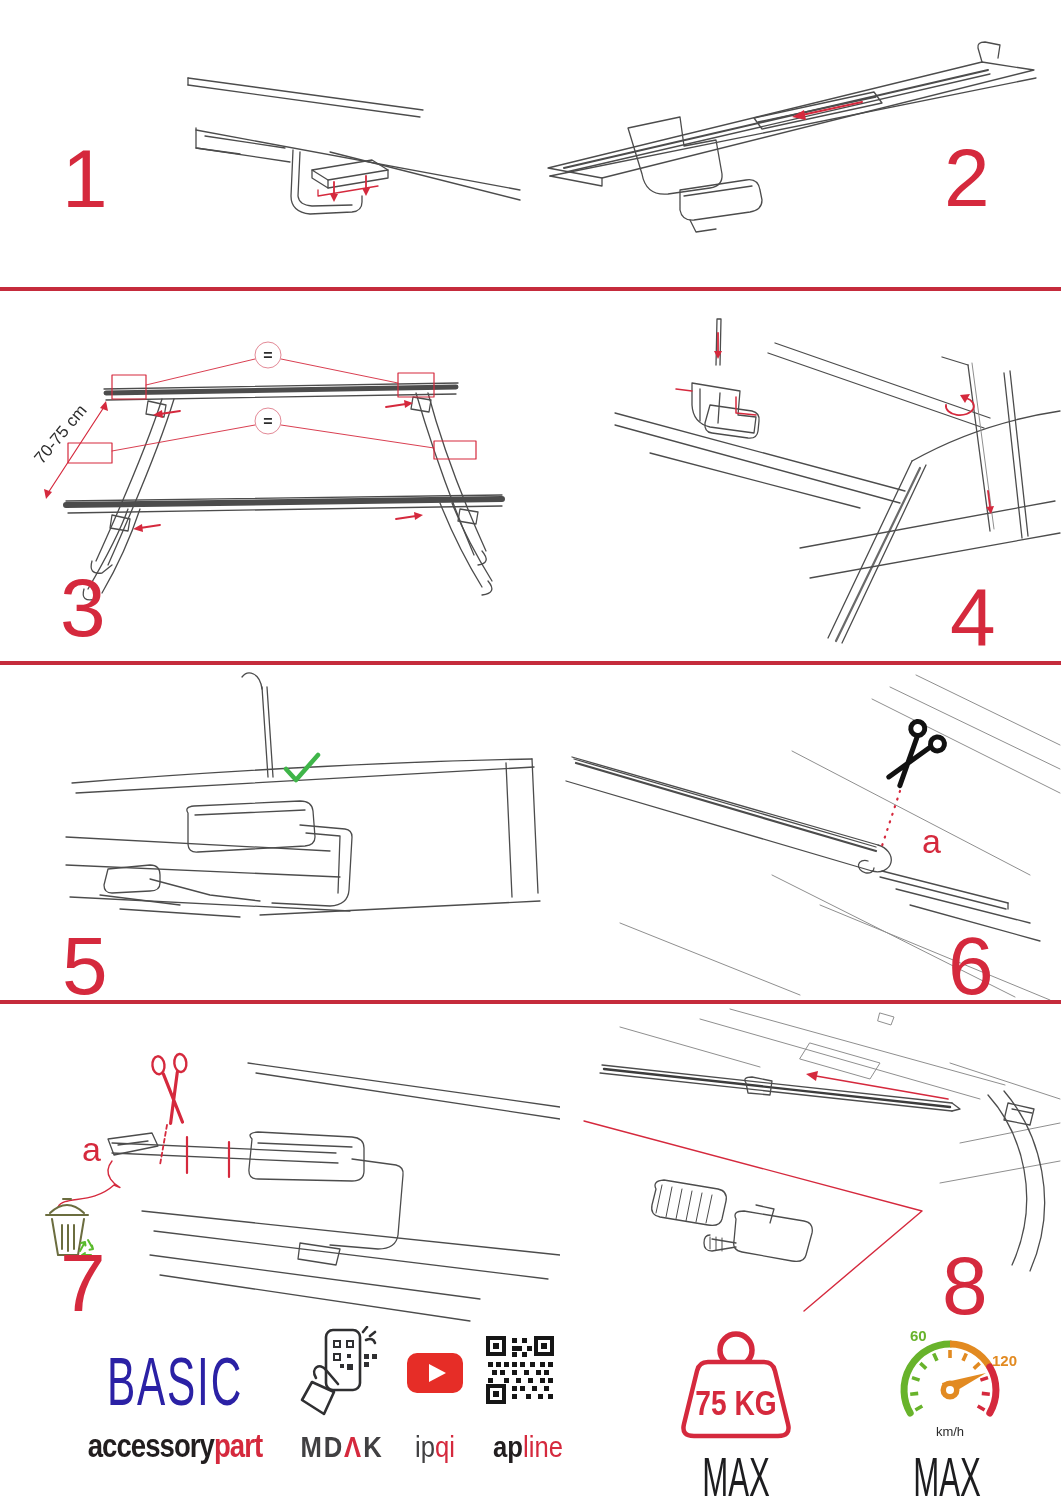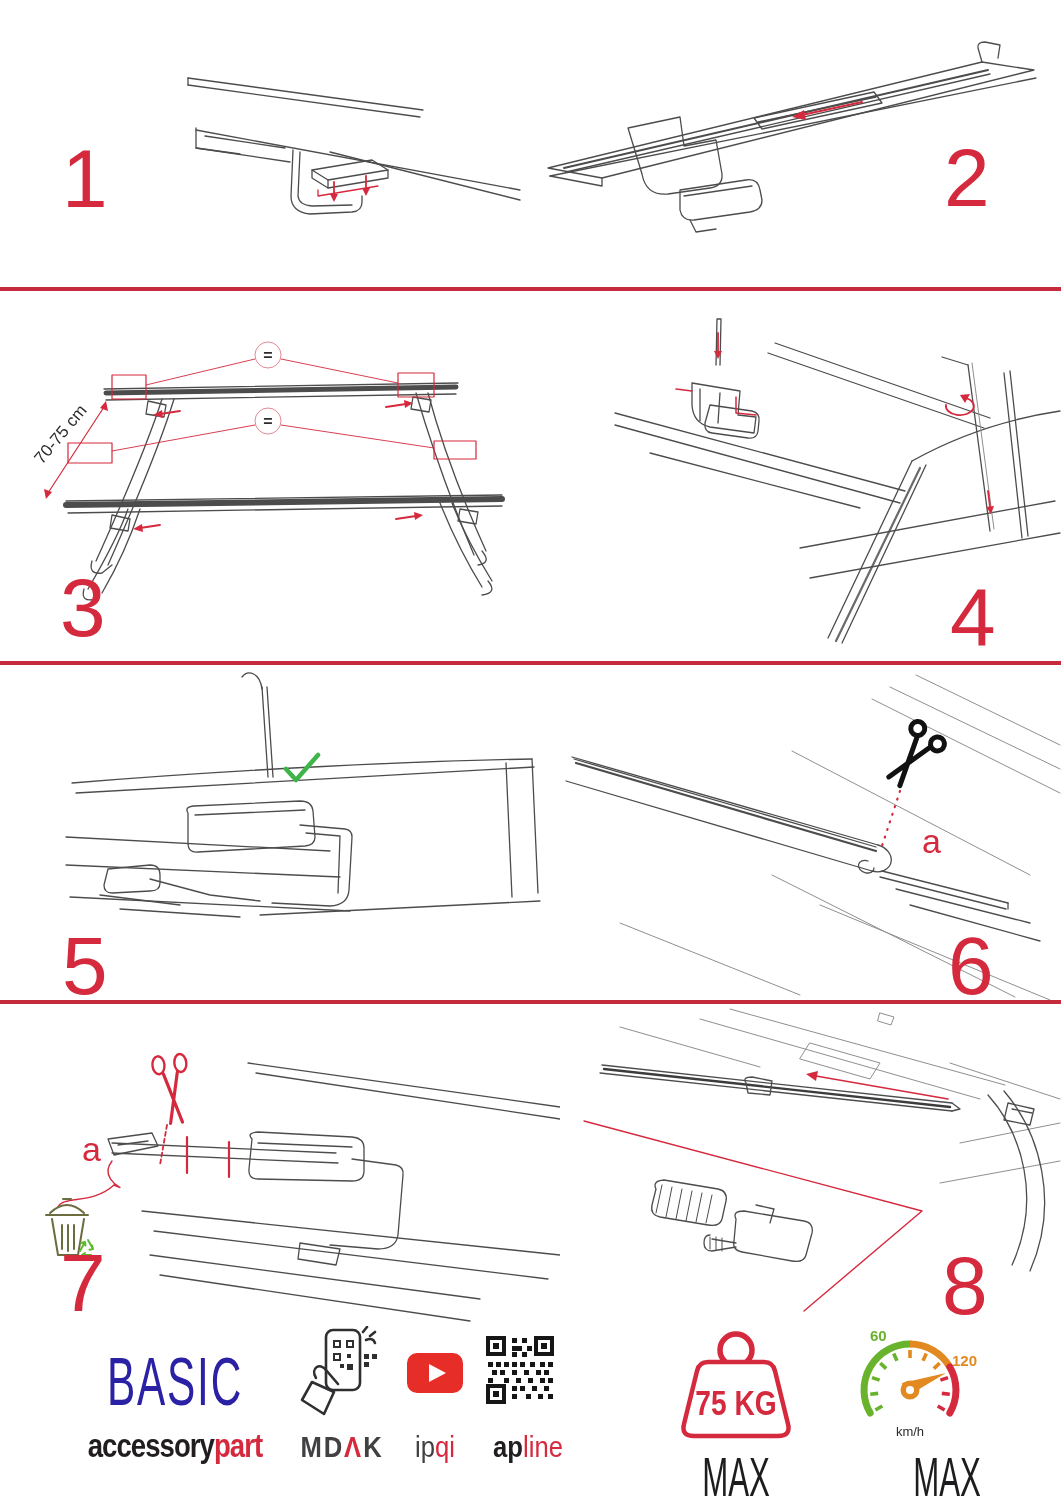--- a/index.html
+++ b/index.html
@@ -477,21 +477,21 @@
 
   <div class="panel" style="left:660px;top:1326px;text-align:right;">
     <svg width="152" height="118" viewBox="0 0 152 118">
       <circle cx="76" cy="24" r="16" fill="none" stroke="#d5293d" stroke-width="5.5"></circle>
       <path d="M48 36 H104 Q113 36 115 45 L128 98 Q131 110 118 110 H34 Q21 110 24 98 L37 45 Q39 36 48 36 Z" fill="#ffffff" stroke="#d5293d" stroke-width="4.5" stroke-linejoin="round"></path>
       <text transform="scale(0.88,1.1)" x="86.4" y="81" text-anchor="middle" font-size="32" font-weight="600" class="svgtxt-red">75 KG</text>
     </svg>
   </div>
   <div class="max-label" style="left:660px;width:152px;">MAX</div>
 
-  <div class="panel" style="left:840px;top:1326px;">
+  <div class="panel" style="left:880px;top:1326px;">
     <svg width="150" height="118" viewBox="0 0 150 118">
       <path d="M30.2 87 A46 46 0 0 1 70 18" fill="none" stroke="#68b32b" stroke-width="7" stroke-linecap="round"></path>
       <path d="M70 18 A46 46 0 0 1 109.8 41" fill="none" stroke="#e28a21" stroke-width="7"></path>
       <path d="M109.8 41 A46 46 0 0 1 109.8 87" fill="none" stroke="#d5293d" stroke-width="7" stroke-linecap="round"></path>
       <g stroke-width="3.6">
         <path d="M35.4 84 L42.3 80 M30.2 68.2 L38.2 67.4 M32 51.6 L39.6 54.1 M40.3 37.2 L46.2 42.6 M53.7 27.4 L57 34.8" stroke="#68b32b"></path>
         <path d="M70 24 L70 32 M86.3 27.4 L83 34.8 M99.7 37.2 L93.8 42.6" stroke="#e28a21"></path>
         <path d="M108 51.6 L100.4 54.1 M109.8 68.2 L101.8 67.4 M104.6 84 L97.7 80" stroke="#d5293d"></path>
       </g>
       <polygon points="62,57 66,71 106,47" fill="#e28a21"></polygon>

